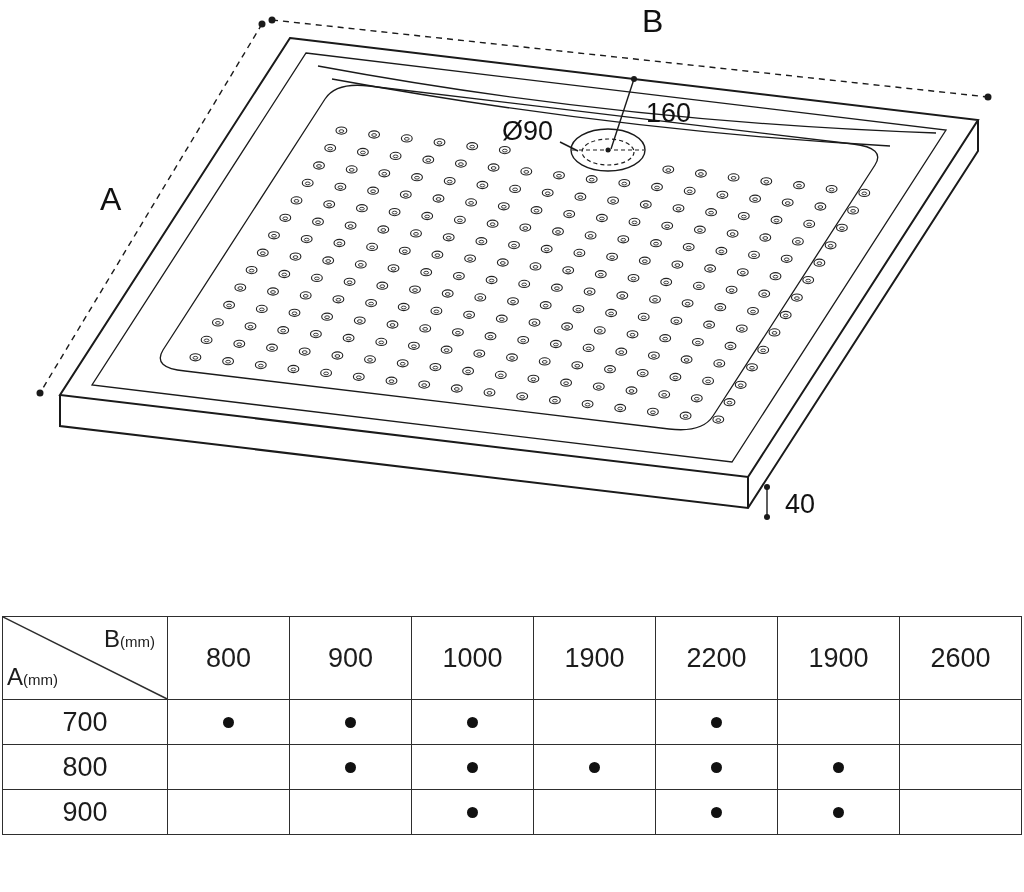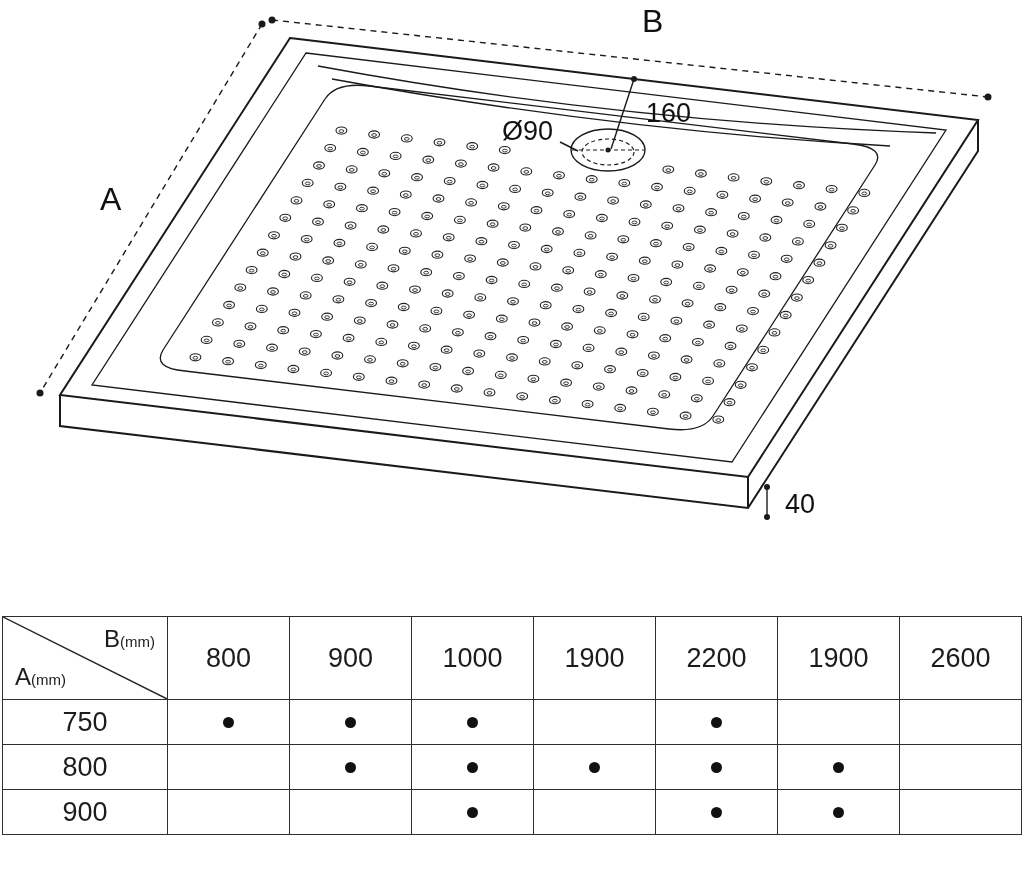--- a/index.html
+++ b/index.html
@@ -41,21 +41,21 @@
   table.size-table thead th { height: 82px; }
   table.size-table tbody td { height: 44px; }
   th.corner-cell { position: relative; }
   th.corner-cell svg.diag {
     position: absolute;
     left: 0; top: 0;
     width: 100%; height: 100%;
   }
   th.corner-cell svg.diag line { stroke: #2e2e2e; stroke-width: 1.5; }
   .corner-b { position: absolute; top: 8px; right: 12px; font-size: 24px; }
-  .corner-a { position: absolute; bottom: 8px; left: 12px; font-size: 24px; }
+  .corner-a { position: absolute; bottom: 8px; left: 4px; font-size: 24px; }
   .corner-b .unit, .corner-a .unit { font-size: 15px; }
   .avail-dot {
     width: 11px; height: 11px;
     border-radius: 50%;
     background: #111;
     margin: 0 auto;
   }
 </style>
 </head>
 <body>
@@ -605,21 +605,21 @@
         <th>900</th>
         <th>1000</th>
         <th>1900</th>
         <th>2200</th>
         <th>1900</th>
         <th>2600</th>
       </tr>
     </thead>
     <tbody id="size-rows">
         <tr>
-          <td>750</td>
+          <td>700</td>
           <td>
             <div class="avail-dot"></div>
           </td>
           <td>
             <div class="avail-dot"></div>
           </td>
           <td>
             <div class="avail-dot"></div>
           </td>
           <td></td>

